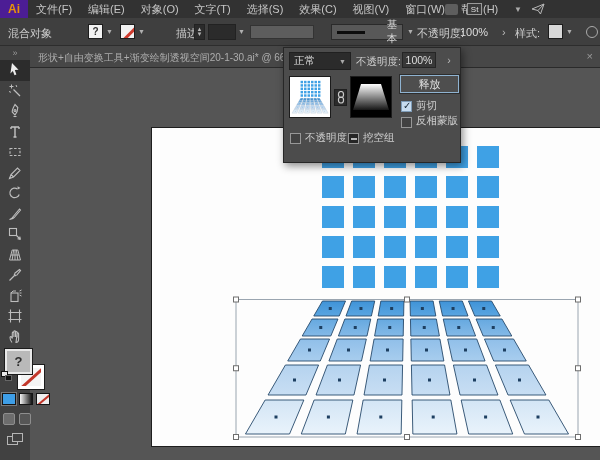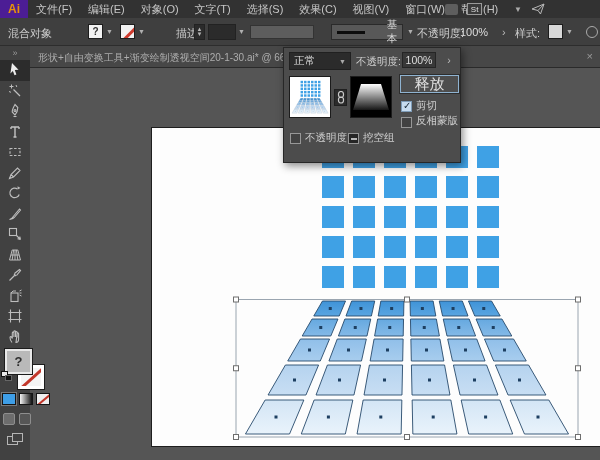--- a/index.html
+++ b/index.html
@@ -93,21 +93,21 @@
   .tp-oplabel { position:absolute; left:72px; top:7px; color:#cfcfcf; white-space:nowrap; }
   .tp-opval { position:absolute; left:118px; top:4px; width:34px; height:16px; background:#383838; border:1px solid #252525;
               color:#ddd; display:flex; align-items:center; justify-content:center; }
   .tp-more { position:absolute; left:158px; top:4px; width:14px; height:16px; color:#bbb; display:flex; align-items:center;
              justify-content:center; cursor:pointer; }
   .thumb { position:absolute; top:28px; width:42px; height:42px; border:1px solid #1c1c1c; background:#fff; }
   .thumb.mask { background:#000; }
   .tp-link { position:absolute; left:50px; top:41px; width:13px; height:17px; background:#2b2b2b; border:1px solid #202020;
              display:flex; align-items:center; justify-content:center; }
   .tp-release { position:absolute; left:116px; top:27px; width:59px; height:18px; background:#4e4e4e;
-                border:1px solid #8fb3d1; outline:1px solid #2d2d2d; color:#e0e0e0; font-size:15px;
+                border:1px solid #8fb3d1; outline:1px solid #2d2d2d; color:#e0e0e0; font-size:11px;
                 display:flex; align-items:center; justify-content:center; cursor:pointer; }
   .cbx-row { position:absolute; display:flex; align-items:center; gap:4px; color:#cfcfcf; white-space:nowrap; cursor:pointer; }
   .cbx { width:11px; height:11px; border:1px solid #979797; background:#424242; position:relative; flex:none; }
   .cbx.checked { background:#c7dcef; border-color:#7e9cb8; }
   .cbx.checked::after { content:"✓"; position:absolute; left:1px; top:-2px; font-size:10px; color:#1c2c3a; font-weight:bold; }
   .cbx.mixed { background:#262626; }
   .cbx.mixed::after { content:""; position:absolute; left:2px; top:4px; width:6px; height:2px; background:#b8b8b8; }
 </style>
 </head>
 <body>

